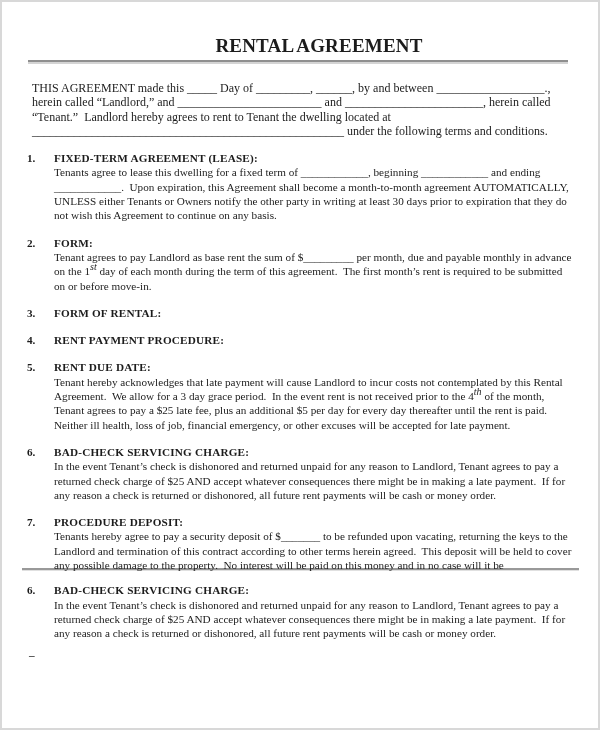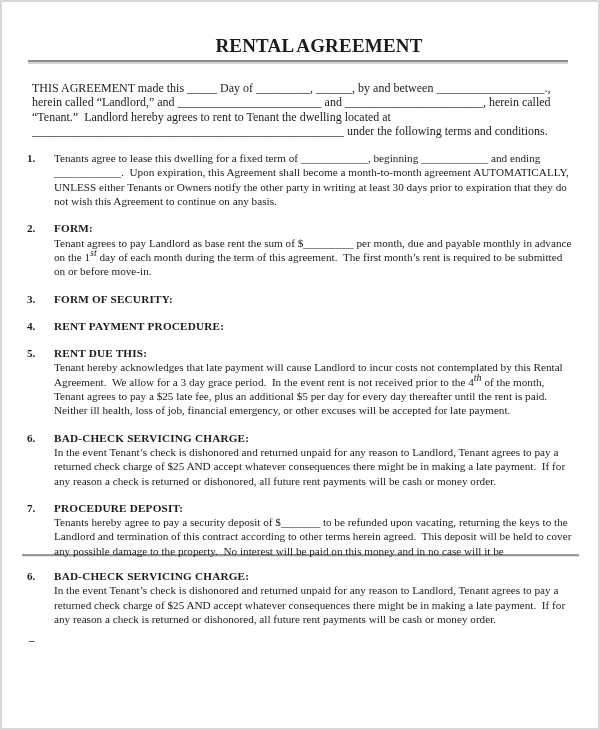--- a/index.html
+++ b/index.html
@@ -74,38 +74,39 @@
 
   <h1 class="doc-title">RENTAL AGREEMENT</h1>
 
   <div class="title-rule"></div>
 
   <p class="intro">THIS AGREEMENT made this _____ Day of _________, ______, by and between __________________., herein called “Landlord,” and ________________________ and _______________________, herein called “Tenant.”  Landlord hereby agrees to rent to Tenant the dwelling located at ____________________________________________________ under the following terms and conditions.</p>
 
   <div class="sections" id="sections-container">
       <div class="section">
         <span class="sec-num">1.</span>
+        <div class="sec-heading">FIXED-TERM AGREEMENT (LEASE):</div>
         <div class="sec-body">Tenants agree to lease this dwelling for a fixed term of ____________, beginning ____________ and ending ____________.  Upon expiration, this Agreement shall become a month-to-month agreement AUTOMATICALLY, UNLESS either Tenants or Owners notify the other party in writing at least 30 days prior to expiration that they do not wish this Agreement to continue on any basis.</div>
       </div>
       <div class="section">
         <span class="sec-num">2.</span>
         <div class="sec-heading">FORM:</div>
         <div class="sec-body">Tenant agrees to pay Landlord as base rent the sum of $_________ per month, due and payable monthly in advance on the 1<sup>st</sup> day of each month during the term of this agreement.  The first month’s rent is required to be submitted on or before move-in.</div>
       </div>
       <div class="section">
         <span class="sec-num">3.</span>
-        <div class="sec-heading">FORM OF SECURITY:</div>
+        <div class="sec-heading">FORM OF RENTAL:</div>
       </div>
       <div class="section">
         <span class="sec-num">4.</span>
         <div class="sec-heading">RENT PAYMENT PROCEDURE:</div>
       </div>
       <div class="section">
         <span class="sec-num">5.</span>
-        <div class="sec-heading">RENT DUE THIS:</div>
+        <div class="sec-heading">RENT DUE DATE:</div>
         <div class="sec-body">Tenant hereby acknowledges that late payment will cause Landlord to incur costs not contemplated by this Rental Agreement.  We allow for a 3 day grace period.  In the event rent is not received prior to the 4<sup>th</sup> of the month, Tenant agrees to pay a $25 late fee, plus an additional $5 per day for every day thereafter until the rent is paid.  Neither ill health, loss of job, financial emergency, or other excuses will be accepted for late payment.</div>
       </div>
       <div class="section">
         <span class="sec-num">6.</span>
         <div class="sec-heading">BAD-CHECK SERVICING CHARGE:</div>
         <div class="sec-body">In the event Tenant’s check is dishonored and returned unpaid for any reason to Landlord, Tenant agrees to pay a returned check charge of $25 AND accept whatever consequences there might be in making a late payment.  If for any reason a check is returned or dishonored, all future rent payments will be cash or money order.</div>
       </div>
       <div class="section">
         <span class="sec-num">7.</span>
         <div class="sec-heading">PROCEDURE DEPOSIT:</div>

